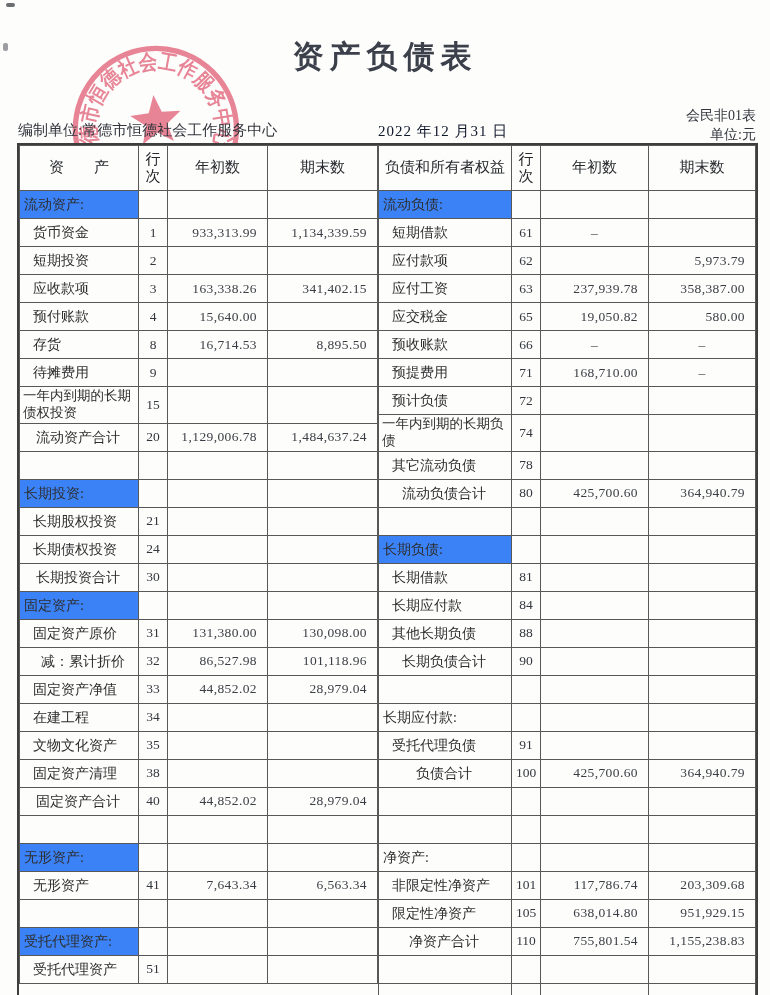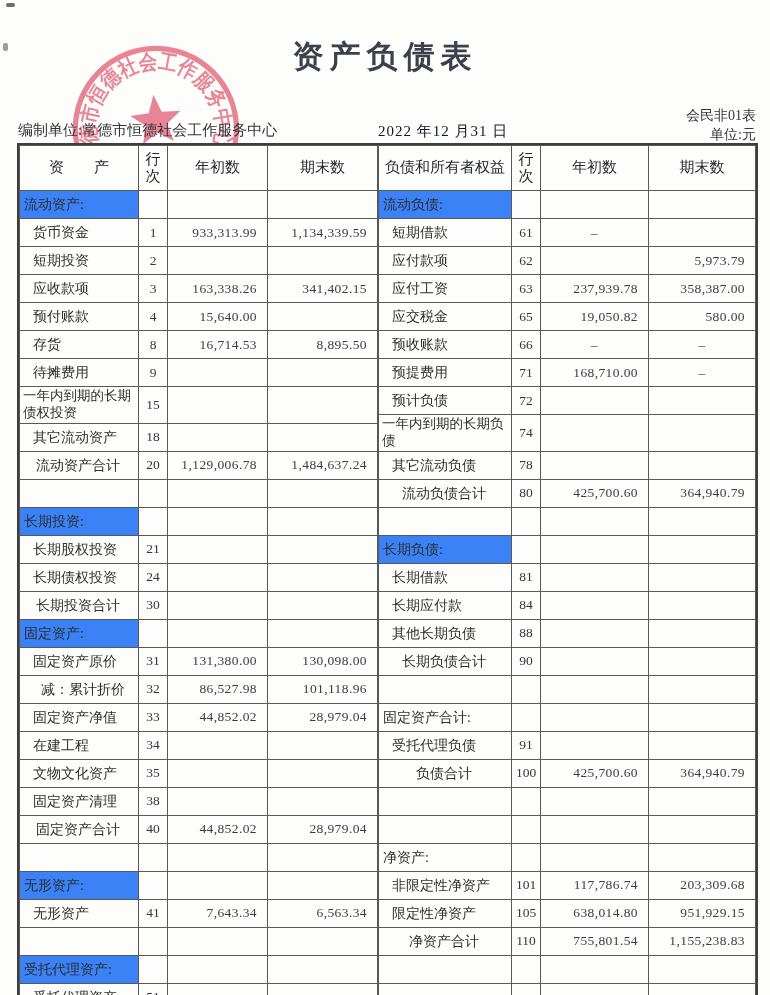--- a/index.html
+++ b/index.html
@@ -139,26 +139,20 @@
             <td class="num"></td>
             <td class="num"></td>
           </tr>
           <tr>
             <td class="lab item long">一年内到期的长期债权投资</td>
             <td class="ln">15</td>
             <td class="num"></td>
             <td class="num"></td>
           </tr>
           <tr>
-            <td class="lab item">其它流动资产</td>
-            <td class="ln">18</td>
-            <td class="num"></td>
-            <td class="num"></td>
-          </tr>
-          <tr>
             <td class="lab total">流动资产合计</td>
             <td class="ln">20</td>
             <td class="num">1,129,006.78</td>
             <td class="num">1,484,637.24</td>
           </tr>
           <tr>
             <td class="lab empty"></td>
             <td class="ln"></td>
             <td class="num"></td>
             <td class="num"></td>
@@ -391,21 +385,21 @@
             <td class="num"></td>
             <td class="num"></td>
           </tr>
           <tr>
             <td class="lab empty"></td>
             <td class="ln"></td>
             <td class="num"></td>
             <td class="num"></td>
           </tr>
           <tr>
-            <td class="lab section">固定资产合计:</td>
+            <td class="lab section">长期应付款:</td>
             <td class="ln"></td>
             <td class="num"></td>
             <td class="num"></td>
           </tr>
           <tr>
             <td class="lab item">受托代理负债</td>
             <td class="ln">91</td>
             <td class="num"></td>
             <td class="num"></td>
           </tr>

